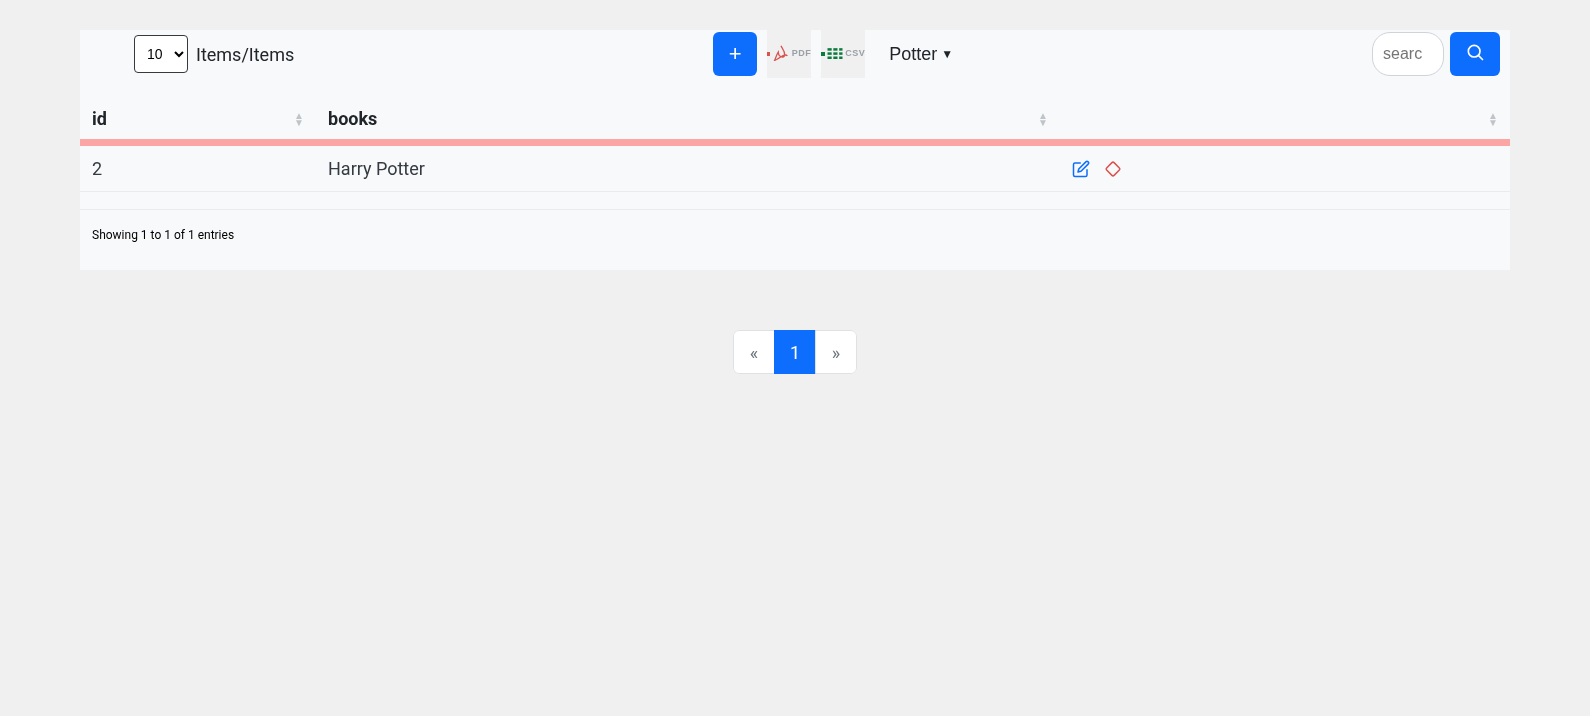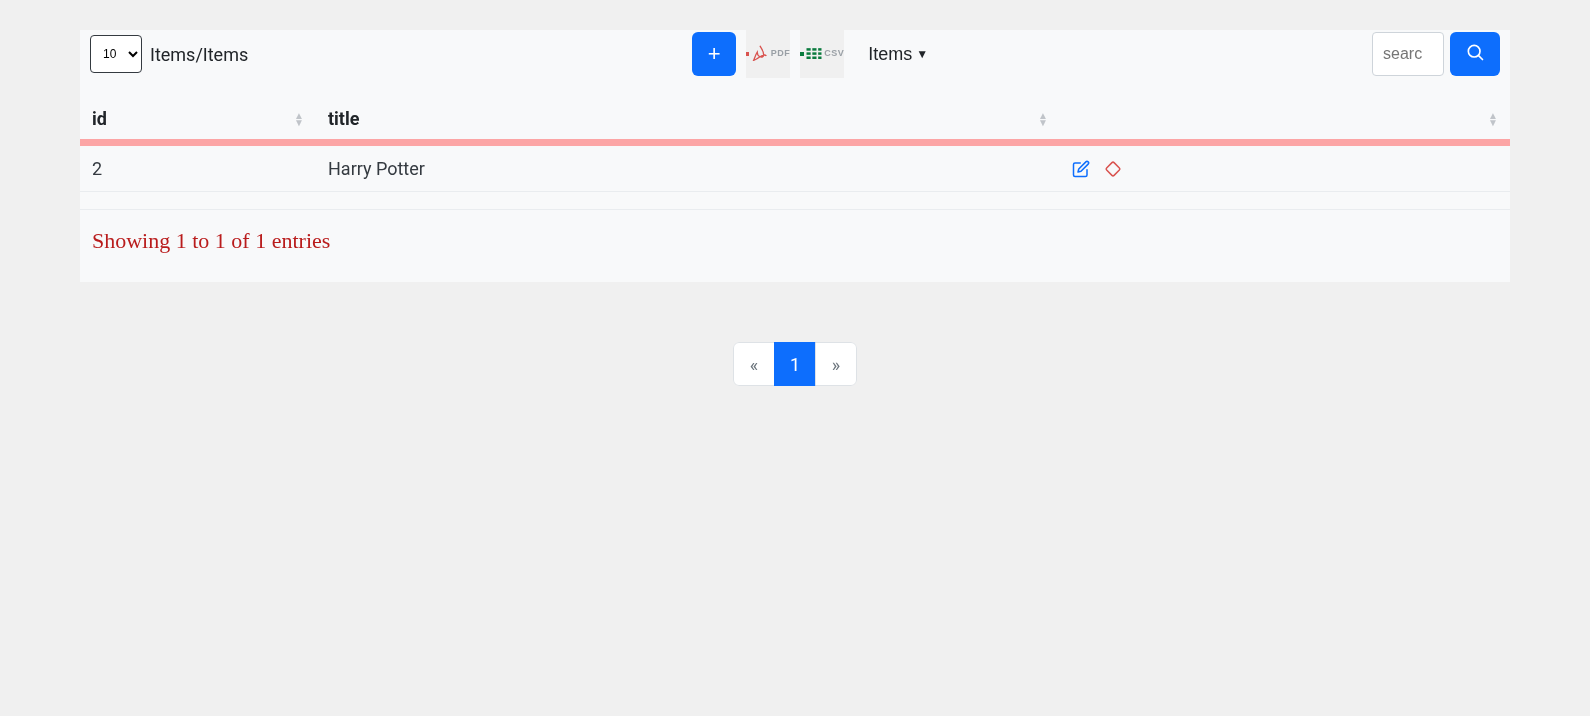--- a/index.html
+++ b/index.html
@@ -44,22 +44,23 @@
   .toolbar-right {
     display: flex;
     align-items: center;
     gap: 6px;
   }
   select.items-select {
     padding: 6px 8px;
     border: 1px solid #343a40;
     border-radius: 4px;
     background: #fff;
-    font-size: 12px;
+    font-size: 14px;
     height: 38px;
+    margin-left: 44px;
   }
   .items-label {
     font-size: 18px;
     color: #212529;
   }
   .btn {
     display: inline-flex;
     align-items: center;
     justify-content: center;
     border: none;
@@ -123,21 +124,21 @@
     margin-left: 14px;
   }
   .filter-toggle .caret {
     font-size: 12px;
   }
   .search-input {
     width: 72px;
     height: 44px;
     padding: 6px 10px;
     border: 1px solid #ced4da;
-    border-radius: 4px;
+    border-radius: 18px;
     font-size: 16px;
     background: #fff;
   }
   .btn-search {
     width: 50px;
     height: 44px;
     padding: 0;
   }
   table.data-table {
     width: 100%;
@@ -176,23 +177,22 @@
   .action-icon {
     cursor: pointer;
     display: inline-flex;
   }
   .table-footer-sep {
     border-bottom: 1px solid #e9ecef;
     height: 18px;
   }
   .showing {
     padding: 18px 12px 8px 12px;
-    font-size: 22px;
-    color: #b91c1c;
-    font-family: Liberation Serif, serif;
+    font-size: 12px;
+    color: #000000;
   }
   .pagination-wrap {
     display: flex;
     justify-content: center;
     margin-top: 60px;
   }
   .pagination {
     display: inline-flex;
     border-radius: 6px;
     overflow: hidden;
@@ -264,21 +264,21 @@
                 <rect x="17" y="10" width="4" height="3"></rect>
               <rect x="3" y="15" width="5" height="3"></rect>
                 <rect x="10" y="15" width="5" height="3"></rect>
                 <rect x="17" y="15" width="4" height="3"></rect>
             </svg>
           </div>
           <div class="lbl">CSV</div>
         </button>
 
         <button class="filter-toggle">
-          <span>Items</span>
+          <span>Potter</span>
           <span class="caret">▼</span>
         </button>
       </div>
 
       <div class="toolbar-right">
         <input class="search-input" type="text" placeholder="searc" style="">
         <button class="btn btn-primary btn-search">
           <span>
             <svg width="20" height="20" viewBox="0 0 24 24" fill="none" stroke="#fff" stroke-width="2" stroke-linecap="round">
               <circle cx="11" cy="11" r="7"></circle>
@@ -293,21 +293,21 @@
       <thead>
         <tr>
           <th class="col-id">
             <span>id</span>
             <span class="sort-arrows">
                 <span>▲</span>
                 <span>▼</span>
               </span>
           </th>
           <th class="col-title">
-            <span>title</span>
+            <span>books</span>
             <span class="sort-arrows">
                 <span>▲</span>
                 <span>▼</span>
               </span>
           </th>
           <th class="col-actions">
             <span class="sort-arrows">
                 <span>▲</span>
                 <span>▼</span>
               </span>

